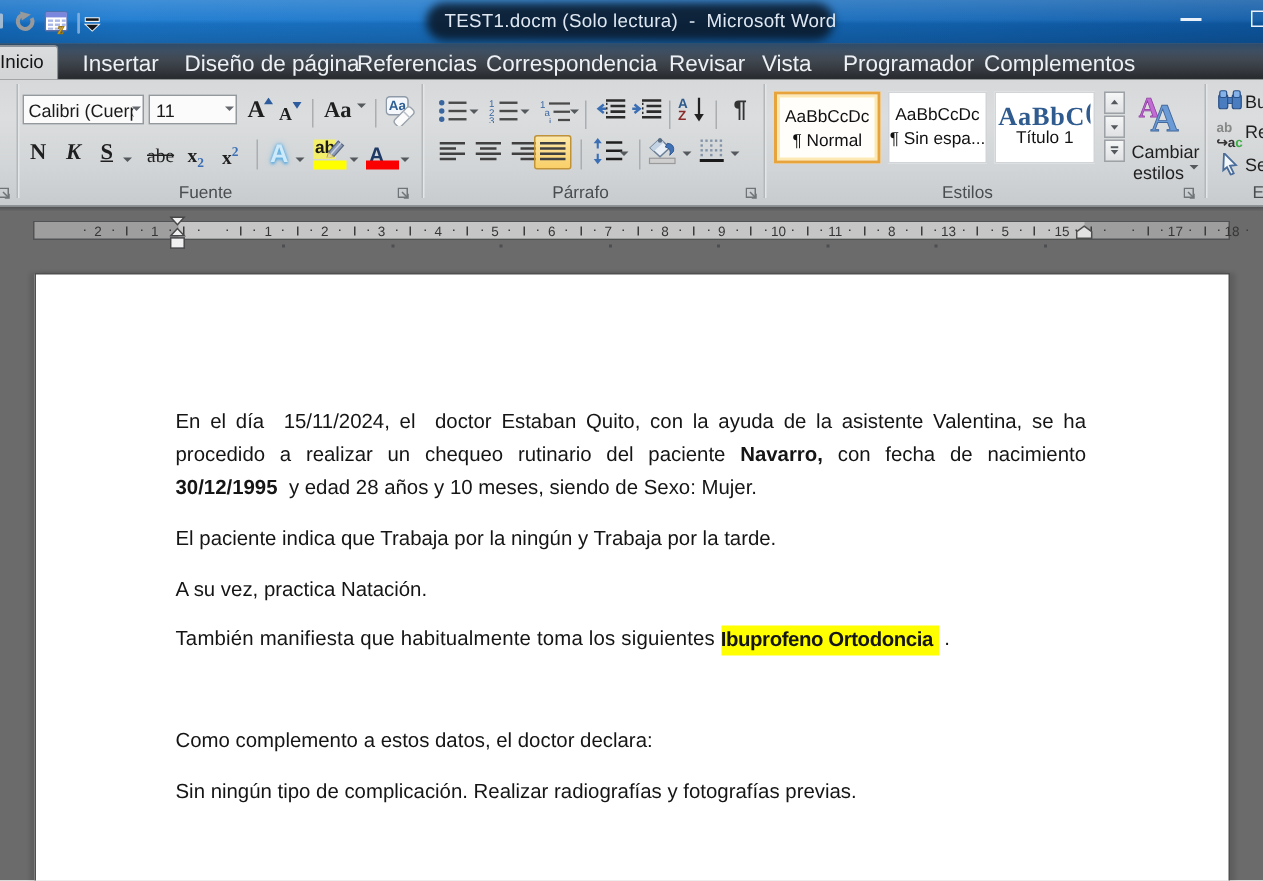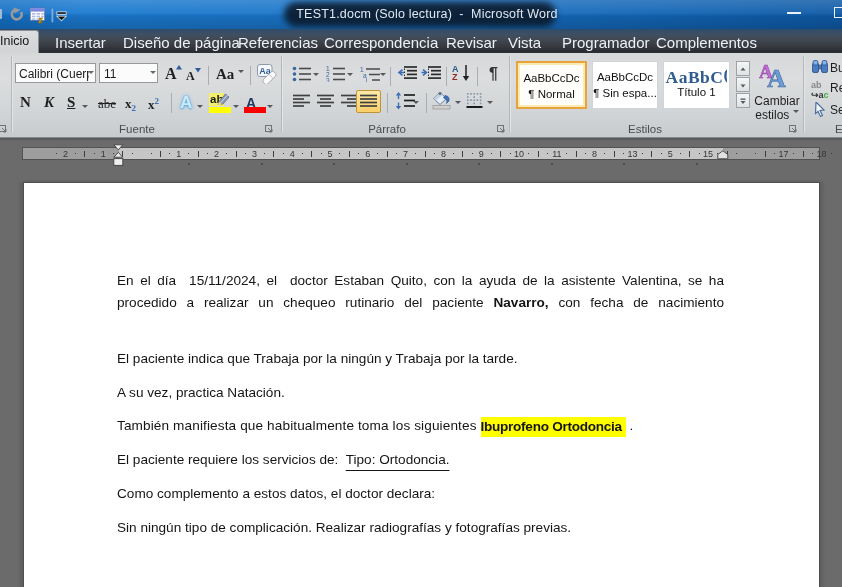--- a/index.html
+++ b/index.html
@@ -498,20 +498,20 @@
     <rect x="0.8" y="14.6" width="9" height="6.8" fill="#f0f0f0" stroke="#48484a" stroke-width="1"></rect>
   </svg>
   <svg style="position:absolute;left:717px;top:12px" width="12" height="10">
     <path d="M 0.8 8.8 L 0.8 4.5 L 5.8 0.8 L 10.8 4.5 V 8.8 Z" fill="#e2e2e2" stroke="#4e4e4e" stroke-width="1"></path>
   </svg>
 </div>
 
 <div id="page">
   <div class="para j" style="top:90px">En el día  15/11/2024, el  doctor Estaban Quito, con la ayuda de la asistente Valentina, se ha</div>
   <div class="para j" style="top:112px">procedido a realizar un chequeo rutinario del paciente <b>Navarro,</b> con fecha de nacimiento</div>
+  <div class="para" style="top:134px"><b>30/12/1995</b>  y edad 28 años y 10 meses, siendo de Sexo: Mujer.</div>
   <div class="para" style="top:168px">El paciente indica que Trabaja por la ningún y Trabaja por la tarde.</div>
   <div class="para" style="top:202px">A su vez, practica Natación.</div>
   <div class="para" style="top:235px"><span style="letter-spacing:.12px">También manifiesta que habitualmente toma los siguientes </span><mark><b style="letter-spacing:-.28px">Ibuprofeno Ortodoncia</b> </mark> .</div>
-  <div class="para" style="top:269px">El paciente requiere los servicios de:  <u>Tipo: Ortodoncia.</u></div>
   <div class="para" style="top:303px">Como complemento a estos datos, el doctor declara:</div>
   <div class="para" style="top:337px">Sin ningún tipo de complicación. Realizar radiografías y fotografías previas.</div>
 </div>
 
 </div>
 </body></html>

